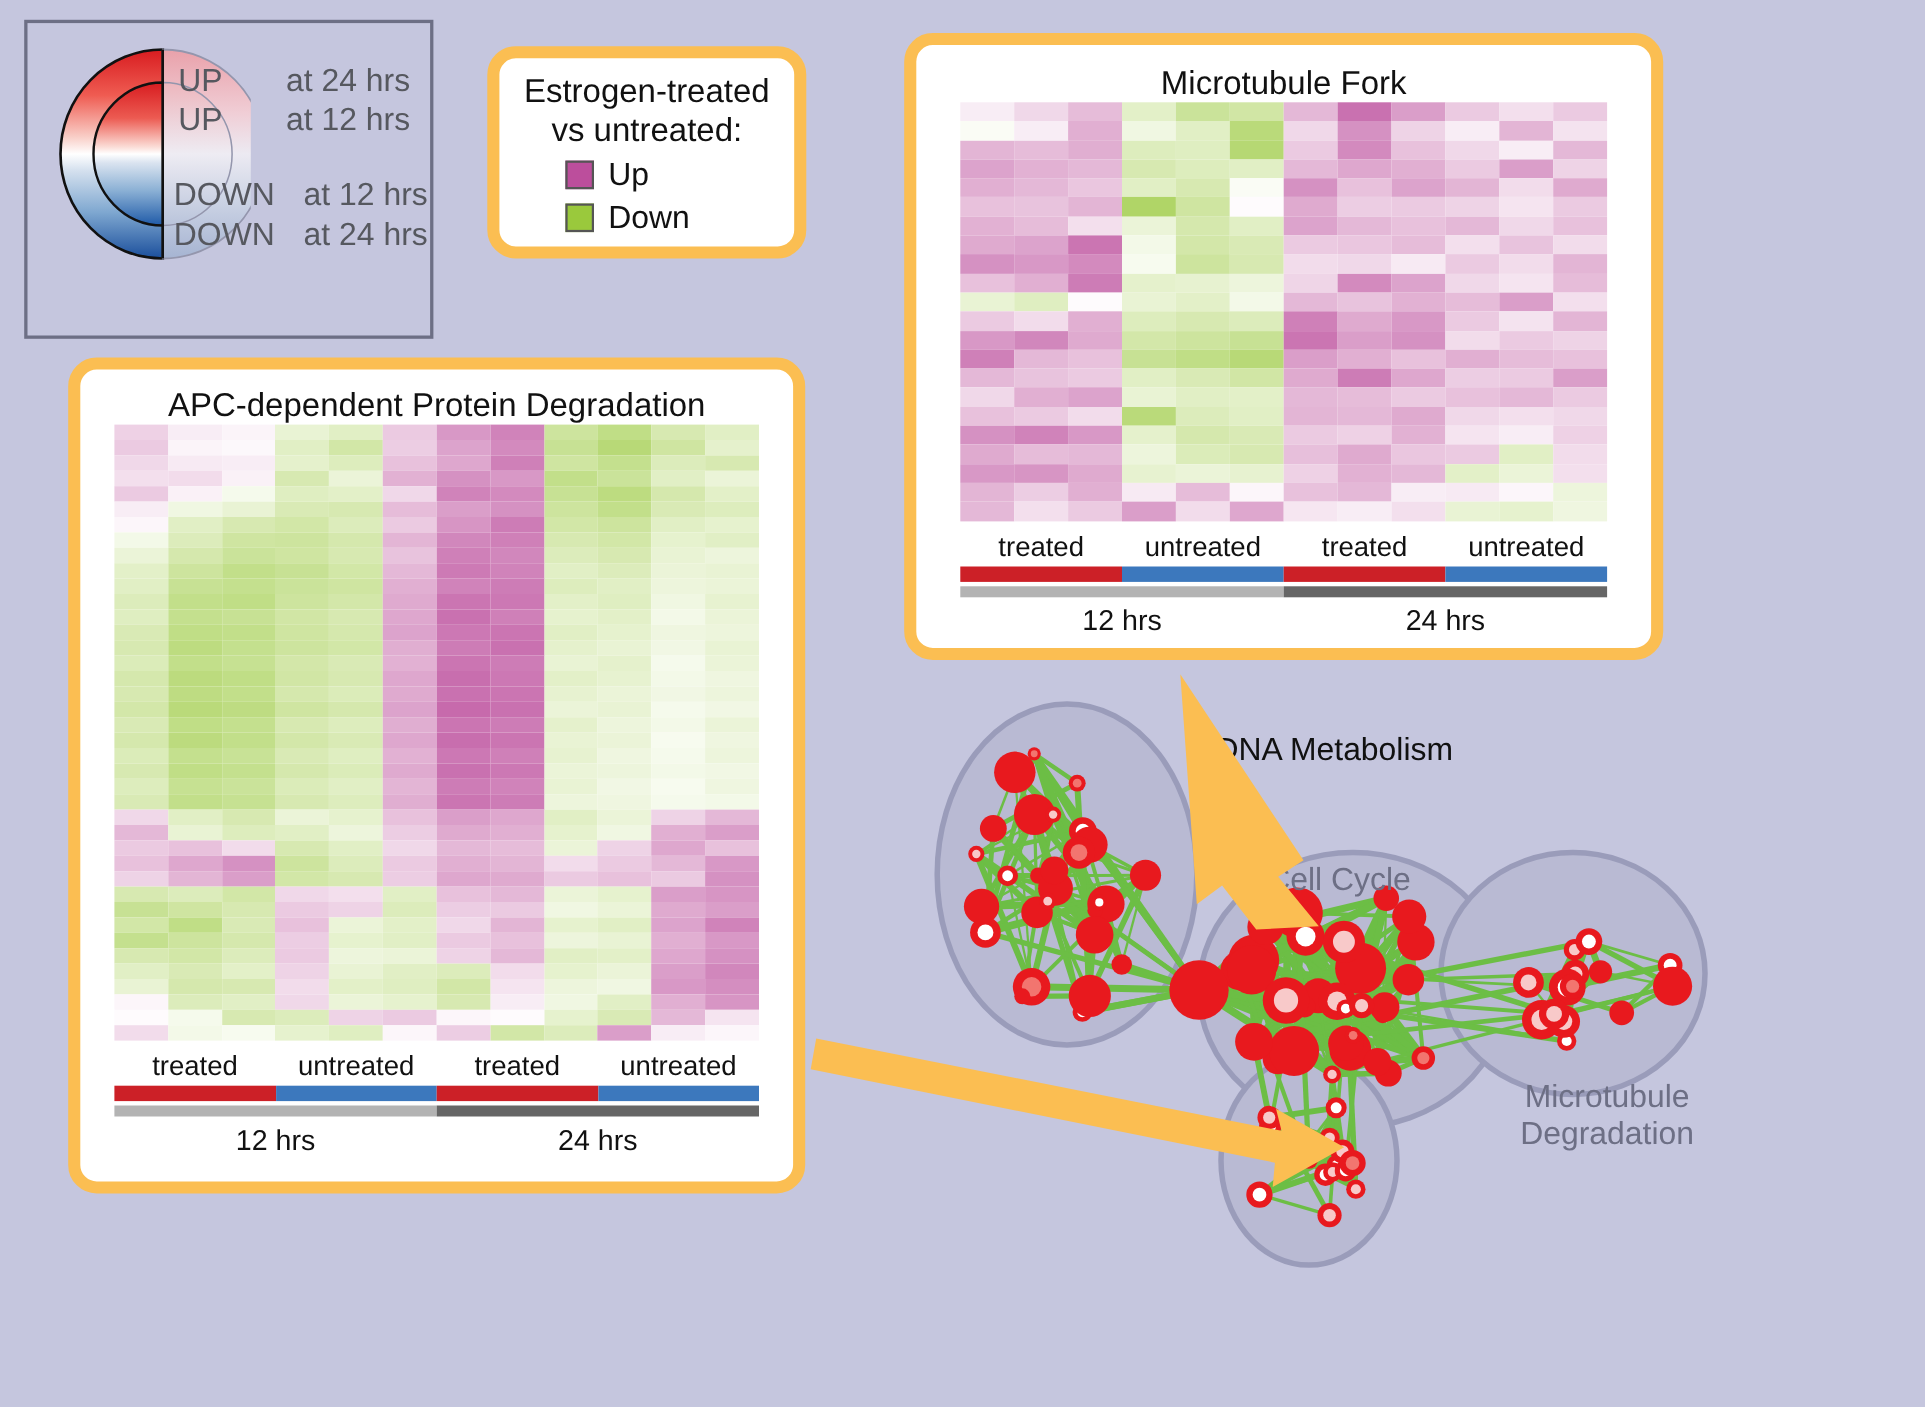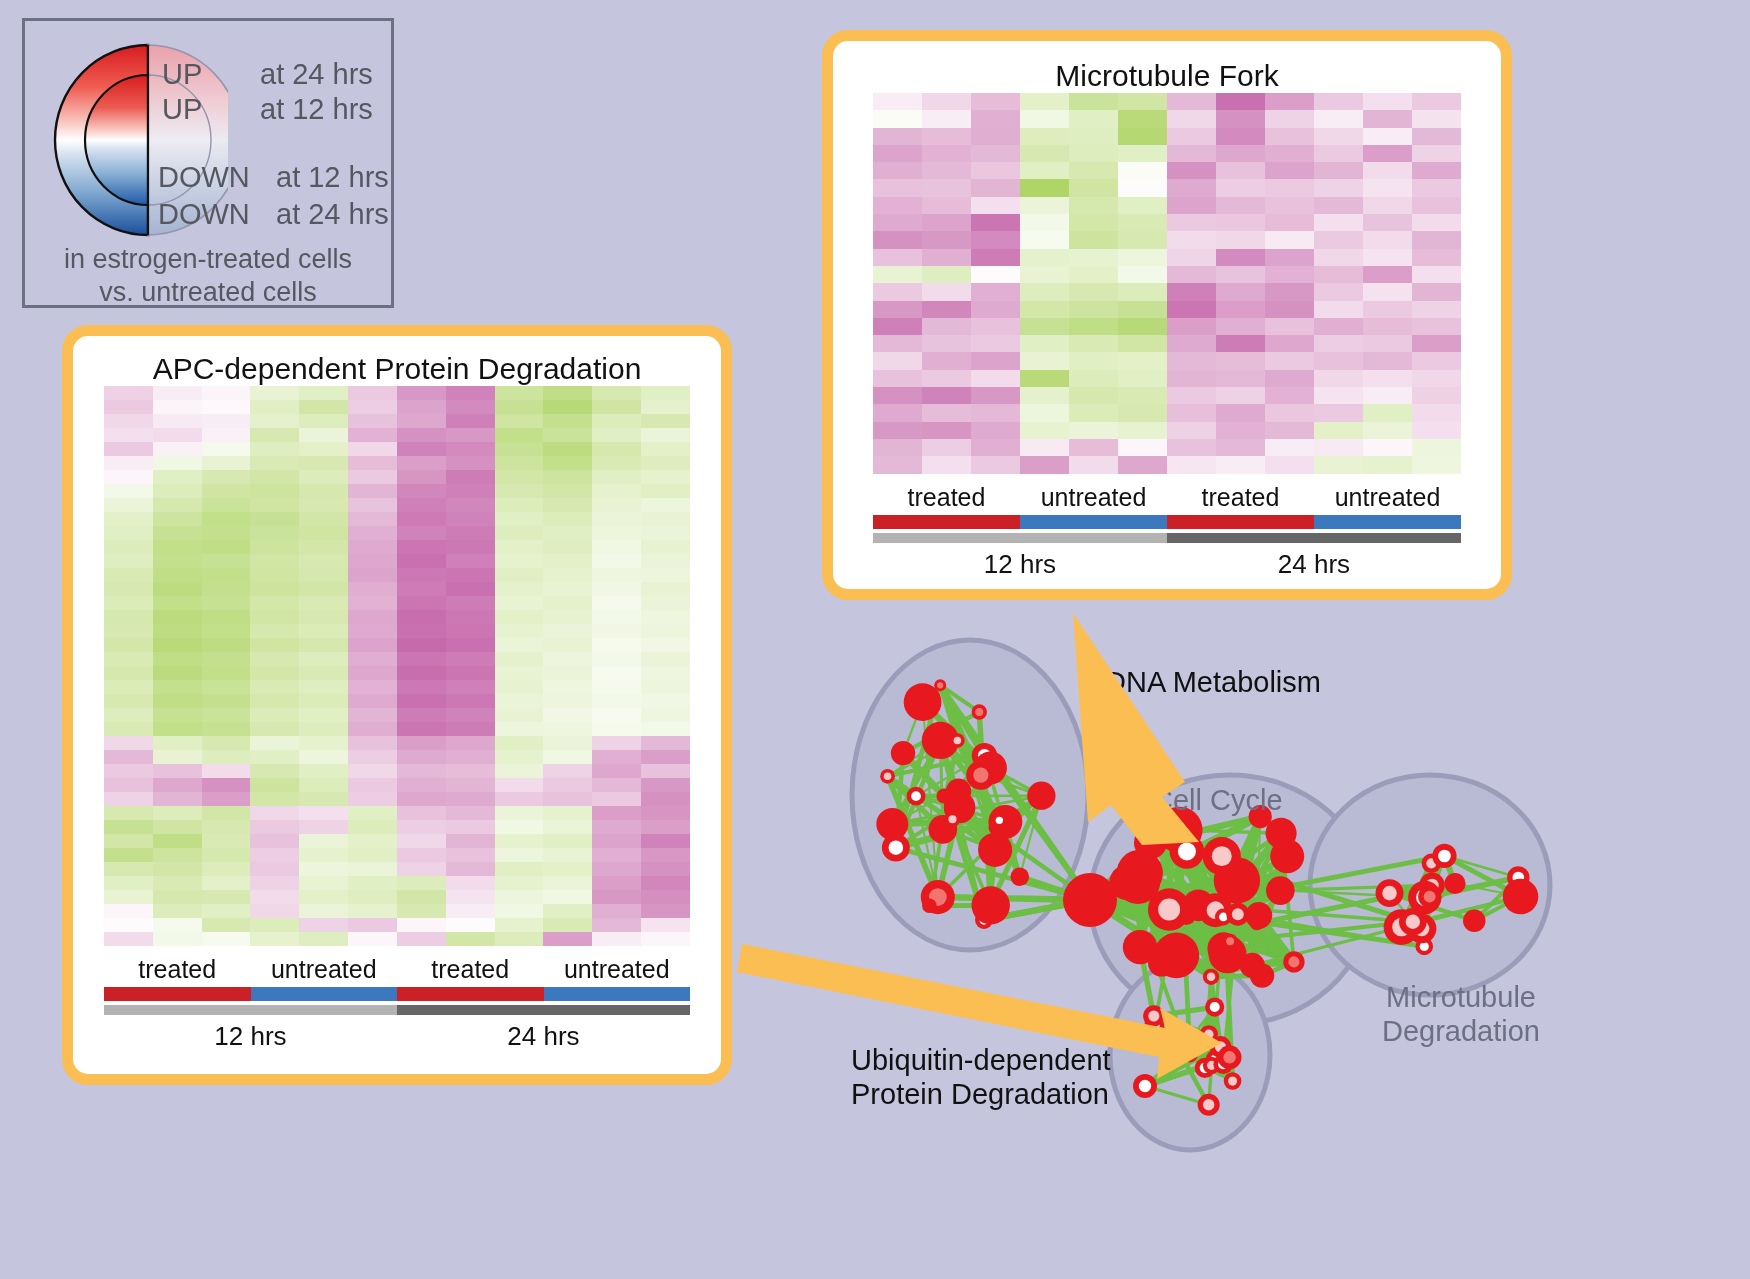--- a/index.html
+++ b/index.html
@@ -132,26 +132,36 @@
 
     <div class="cbar-txt" style="left:137px; top:72px;">UP</div>
     <div class="cbar-txt" style="left:235px; top:72px;">at 12 hrs</div>
 
     <div class="cbar-txt" style="left:133px; top:140px;">DOWN</div>
     <div class="cbar-txt" style="left:251px; top:140px;">at 12 hrs</div>
 
     <div class="cbar-txt" style="left:133px; top:177px;">DOWN</div>
     <div class="cbar-txt" style="left:251px; top:177px;">at 24 hrs</div>
 
-    <div class="cbar-foot">
-      <div>in estrogen-treated cells</div>
-      <div>vs. untreated cells</div>
+  </div>
+
+  <div class="opanel" id="legend-panel">
+    <div class="lg-head">
+      <div>Estrogen-treated</div>
+      <div>vs untreated:</div>
+    </div>
+    <div class="lg-row">
+      <span class="lg-sw" style="background:#bc4e9c"></span>
+      <span class="lg-lab">Up</span>
+    </div>
+    <div class="lg-row">
+      <span class="lg-sw" style="background:#9ac93c"></span>
+      <span class="lg-lab">Down</span>
     </div>
   </div>
-
 
   <div class="opanel" id="rf-panel">
     <div class="panel-title">Microtubule Fork</div>
     <div style="padding:0 40px;">
       <div class="hm-grid" id="hm-rf" style="grid-template-columns: repeat(12, 1fr); grid-auto-rows: 17.3px;">
           <div class="hm-cell" style="background: rgb(248, 237, 245);"></div>
           <div class="hm-cell" style="background: rgb(240, 216, 233);"></div>
           <div class="hm-cell" style="background: rgb(230, 188, 217);"></div>
           <div class="hm-cell" style="background: rgb(227, 240, 200);"></div>
           <div class="hm-cell" style="background: rgb(202, 227, 154);"></div>
@@ -1644,22 +1654,20 @@
         <g>
           <circle cx="300" cy="300" r="27" fill="#e8191e"></circle>
         </g>
       </g>
   </svg>
 
   <div class="net-label" style="left:1105px; top:665px; color:#111;">DNA Metabolism</div>
   <div class="net-label" style="left:1152px; top:783px; color:#6d6f85;">Cell Cycle</div>
   <div class="net-label" style="left:1382px; top:980px; color:#6d6f85; text-align:center;">Microtubule
 Degradation</div>
-  <div class="net-label" style="left:851px; top:1043px; color:#111;">Ubiquitin-dependent
-Protein Degradation</div>
 
   <svg class="arrow-svg">
 
     <path d="M1073,613 L1185,782 L1162,797 L1199,842 L1142,845 L1111,805 L1088,822 Z" fill="#fbbe52" transform="translate(0,0)"></path>
 
     <path d="M742,944 L1165,1028 L1160,1008 L1222,1043 L1157,1079 L1159,1057 L737,972 Z" fill="#fbbe52"></path>
   </svg>
 
 </div>
 

